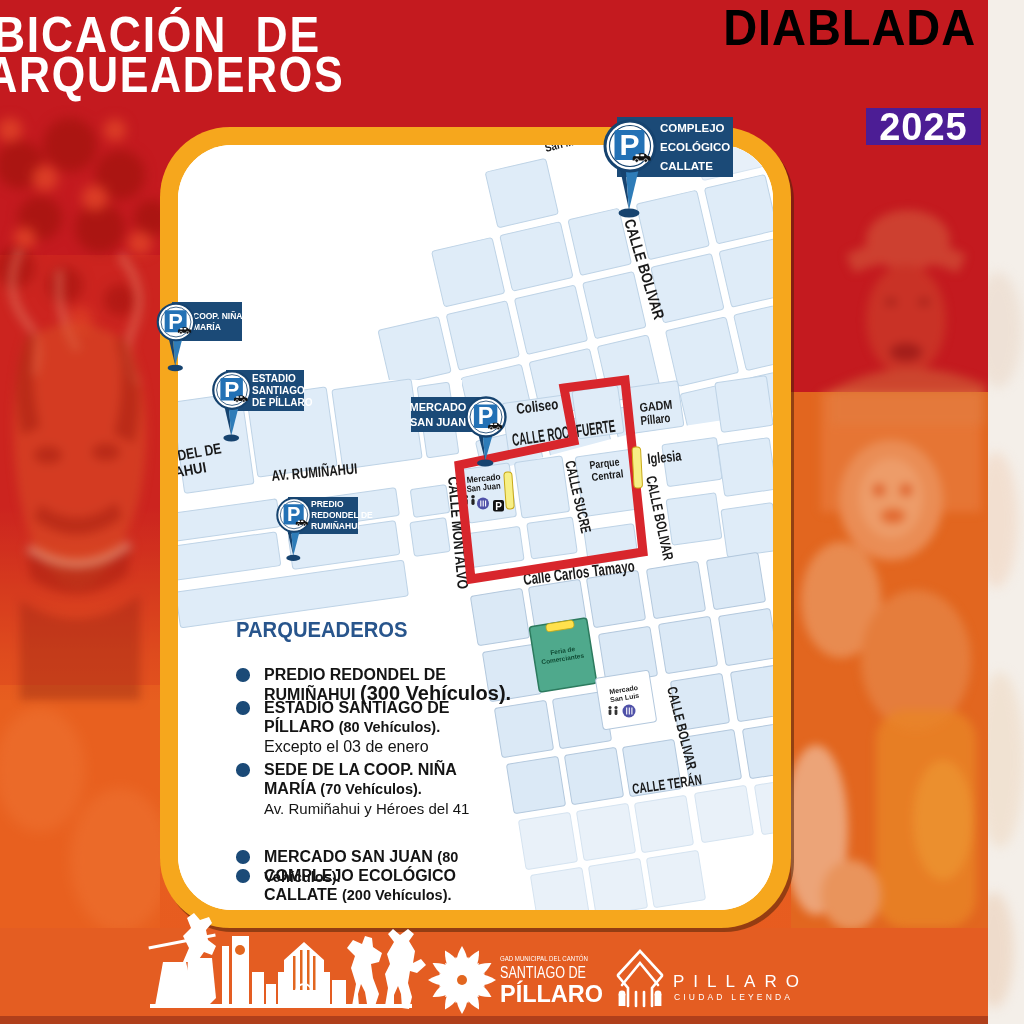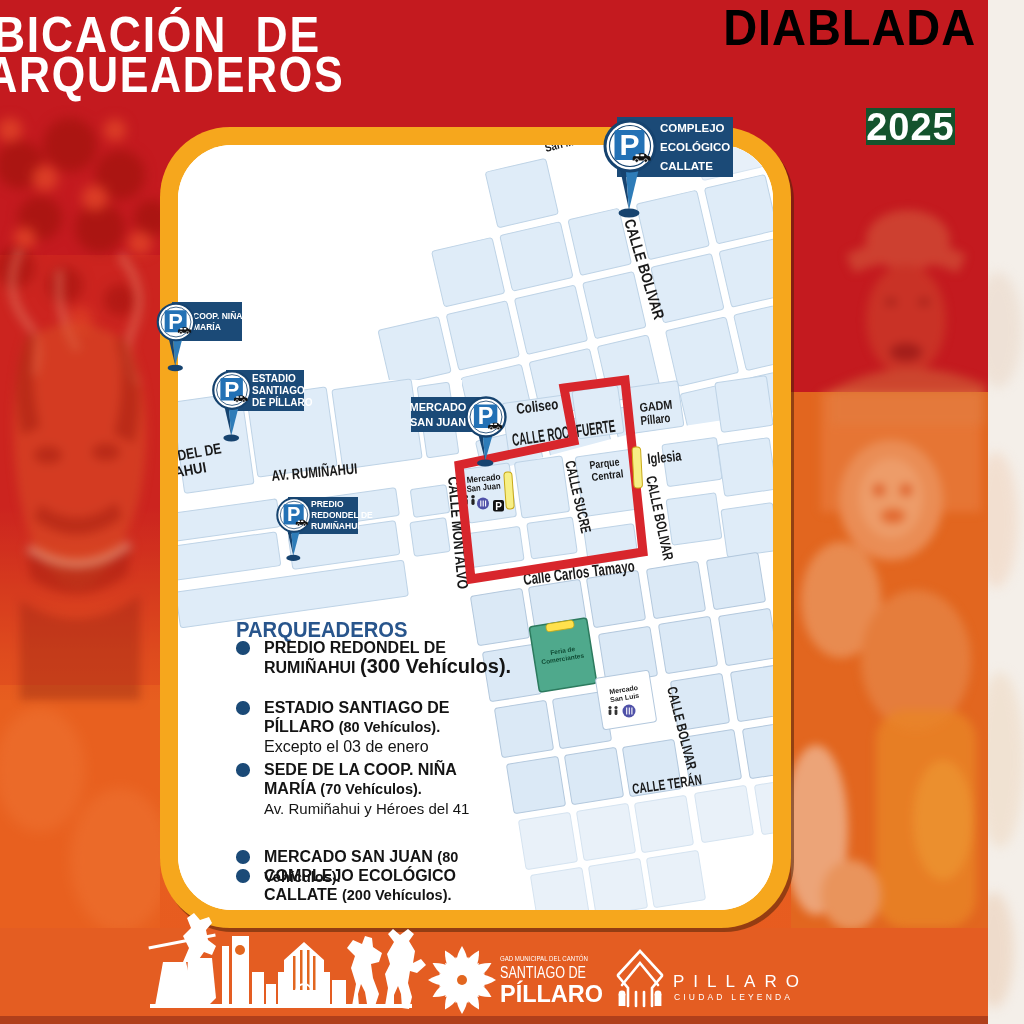--- a/index.html
+++ b/index.html
@@ -119,21 +119,21 @@
 
 <div class="abs" style="left:0;top:1016px;width:988px;height:8px;background:#b03f1b;"></div>
 
 <div class="abs" style="left:-41px;top:10px;color:#ffffff;font-weight:bold;font-size:50px;line-height:50px;letter-spacing:2px;white-space:nowrap;transform:scaleX(0.89);transform-origin:left top;">UBICACIÓN&nbsp; DE</div>
 
 <div class="abs" style="left:-41px;top:50px;color:#ffffff;font-weight:bold;font-size:50px;line-height:50px;letter-spacing:2px;white-space:nowrap;transform:scaleX(0.86);transform-origin:left top;">PARQUEADEROS</div>
 
 <div class="abs" style="left:376px;top:3px;width:600px;text-align:right;color:#000000;font-weight:bold;font-size:50px;line-height:50px;letter-spacing:1px;white-space:nowrap;"><span style="display:inline-block;transform:scaleX(0.94);transform-origin:right top;">DIABLADA</span></div>
 
 
-<div class="abs" style="left:866px;top:108px;width:89px;height:37px;background:#14532d;color:#ffffff;font-weight:bold;font-size:38px;text-align:center;line-height:38px;letter-spacing:1px;">2025</div>
+<div class="abs" style="left:866px;top:108px;width:115px;height:37px;background:#4c1d95;color:#ffffff;font-weight:bold;font-size:38px;text-align:center;line-height:38px;letter-spacing:1px;">2025</div>
 
 <div class="abs" style="left:160px;top:127px;width:631px;height:801px;background:#f6a71d;border-radius:70px;box-shadow:3px 4px 0 rgba(80,35,8,0.55);"></div>
 
 <div class="abs" style="left:178px;top:145px;width:595px;height:765px;background:#ffffff;border-radius:54px;overflow:hidden;">
 <svg width="595" height="765" viewBox="178 145 595 765" style="position:absolute;left:0;top:0;">
         <defs>
           <clipPath id="upclip">
             <polygon points="470,130 790,130 790,410 630,434 480,474 462,478 462,380 170,380"></polygon>
           </clipPath>
         </defs>
@@ -276,21 +276,21 @@
         <rect x="493" y="500" width="11" height="11.5" rx="2" fill="#111"></rect>
         <text x="498.5" y="509.8" font-size="10" font-weight="bold" fill="#fff" text-anchor="middle" font-family="Liberation Sans,sans-serif">P</text>
         <polygon points="564,388 625,380 643,552 471,579 459,465 574,441" fill="none" stroke="#d8262c" stroke-width="9" stroke-linejoin="miter"></polygon>
         <rect x="505" y="472" width="8" height="37" rx="3.5" fill="#f7ef86" stroke="#c9a815" stroke-width="1" transform="rotate(-4 509 490)"></rect>
         <rect x="633" y="447" width="8.5" height="41" rx="3.5" fill="#f7ef86" stroke="#c9a815" stroke-width="1" transform="rotate(-3 637 467)"></rect>
       </svg>
 </div>
 
 <div style="position:absolute;left:236px;top:617px;width:260px;font-weight:bold;color:#141414;">
 <div style="position:absolute;left:0;top:1px;font-size:21.5px;font-weight:bold;color:#28558c;letter-spacing:0px;transform:scaleX(0.94);transform-origin:left top;">PARQUEADEROS</div>
-<div style="position:absolute;left:28px;top:21px;font-size:16px;line-height:19px;white-space:nowrap;"><span style="position:absolute;left:-28px;top:3px;width:13.5px;height:13.5px;border-radius:50%;background:#1b4a77;"></span>PREDIO REDONDEL DE<br>RUMIÑAHUI <span style="font-size:20px;">(300 Vehículos).</span></div>
+<div style="position:absolute;left:28px;top:48px;font-size:16px;line-height:19px;white-space:nowrap;"><span style="position:absolute;left:-28px;top:3px;width:13.5px;height:13.5px;border-radius:50%;background:#1b4a77;"></span>PREDIO REDONDEL DE<br>RUMIÑAHUI <span style="font-size:20px;">(300 Vehículos).</span></div>
 <div style="position:absolute;left:28px;top:81px;font-size:16px;line-height:19px;white-space:nowrap;"><span style="position:absolute;left:-28px;top:3px;width:13.5px;height:13.5px;border-radius:50%;background:#1b4a77;"></span>ESTADIO SANTIAGO DE<br>PÍLLARO <span style="font-size:14.5px;">(80 Vehículos).</span><br><span style="font-weight:normal;">Excepto el 03 de enero</span></div>
 <div style="position:absolute;left:28px;top:143px;font-size:16px;line-height:19px;white-space:nowrap;"><span style="position:absolute;left:-28px;top:3px;width:13.5px;height:13.5px;border-radius:50%;background:#1b4a77;"></span>SEDE DE LA COOP. NIÑA<br>MARÍA <span style="font-size:14.5px;">(70 Vehículos).</span><br><span style="font-weight:normal;font-size:15px;">Av. Rumiñahui y Héroes del 41</span></div>
 <div style="position:absolute;left:28px;top:206px;font-size:16px;line-height:19px;white-space:nowrap;margin-top:24px;"><span style="position:absolute;left:-28px;top:3px;width:13.5px;height:13.5px;border-radius:50%;background:#1b4a77;"></span>MERCADO SAN JUAN <span style="font-size:14.5px;">(80</span><br><span style="font-size:14.5px;">Vehículos).</span></div>
 <div style="position:absolute;left:28px;top:249px;font-size:16px;line-height:19px;white-space:nowrap;"><span style="position:absolute;left:-28px;top:3px;width:13.5px;height:13.5px;border-radius:50%;background:#1b4a77;"></span>COMPLEJO ECOLÓGICO<br>CALLATE <span style="font-size:14.5px;">(200 Vehículos).</span></div>
 </div>
 
 <svg width="1024" height="1024" viewBox="0 0 1024 1024" style="position:absolute;left:0;top:0;">
       <rect x="617" y="117" width="116" height="60" fill="#1b4a77"></rect>
 <text x="660" y="132.2" font-size="11.5" font-weight="bold" fill="#ffffff" text-anchor="start" font-family="Liberation Sans,sans-serif">COMPLEJO</text>
 <text x="660" y="151.2" font-size="11.5" font-weight="bold" fill="#ffffff" text-anchor="start" font-family="Liberation Sans,sans-serif">ECOLÓGICO</text>

